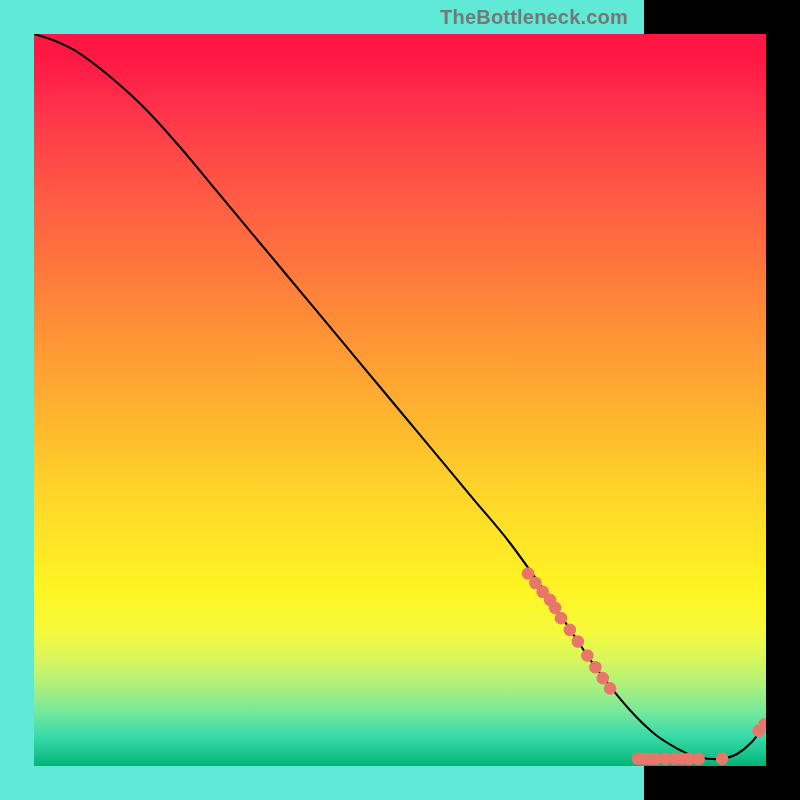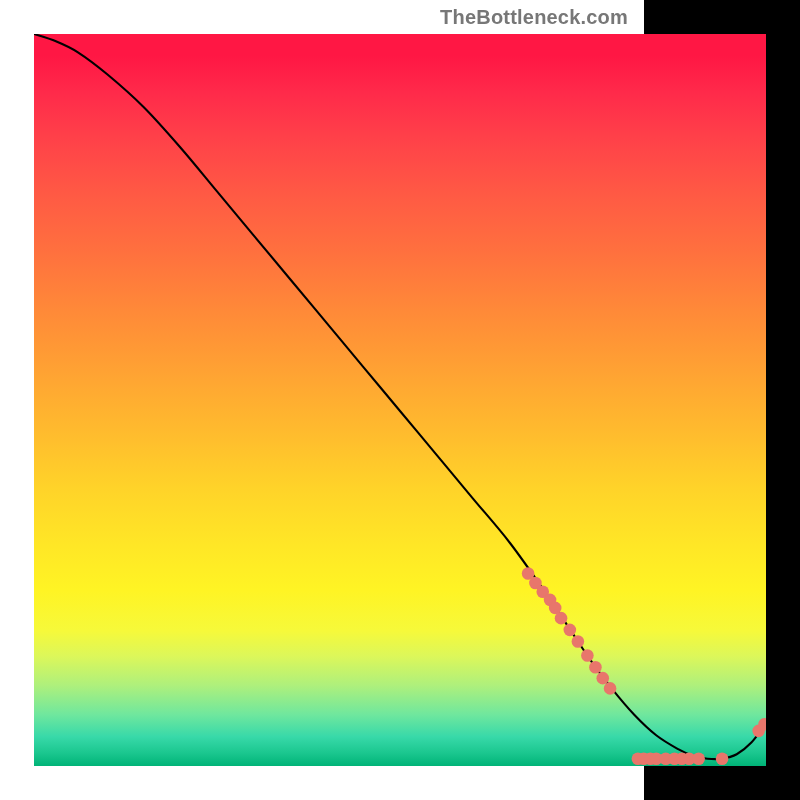--- a/index.html
+++ b/index.html
@@ -8,21 +8,21 @@
     width: 800px;
     height: 800px;
     background: #000;
     overflow: hidden;
     font-family: Arial, Helvetica, sans-serif;
   }
   .stage {
     position: relative;
     width: 644px;
     height: 800px;
-    background: #ffffff;
+    background: #5eead4;
   }
   .plot-area {
     position: absolute;
     left: 34px;
     top: 34px;
     width: 732px;
     height: 732px;
     overflow: hidden;
   }
   .gradient {

